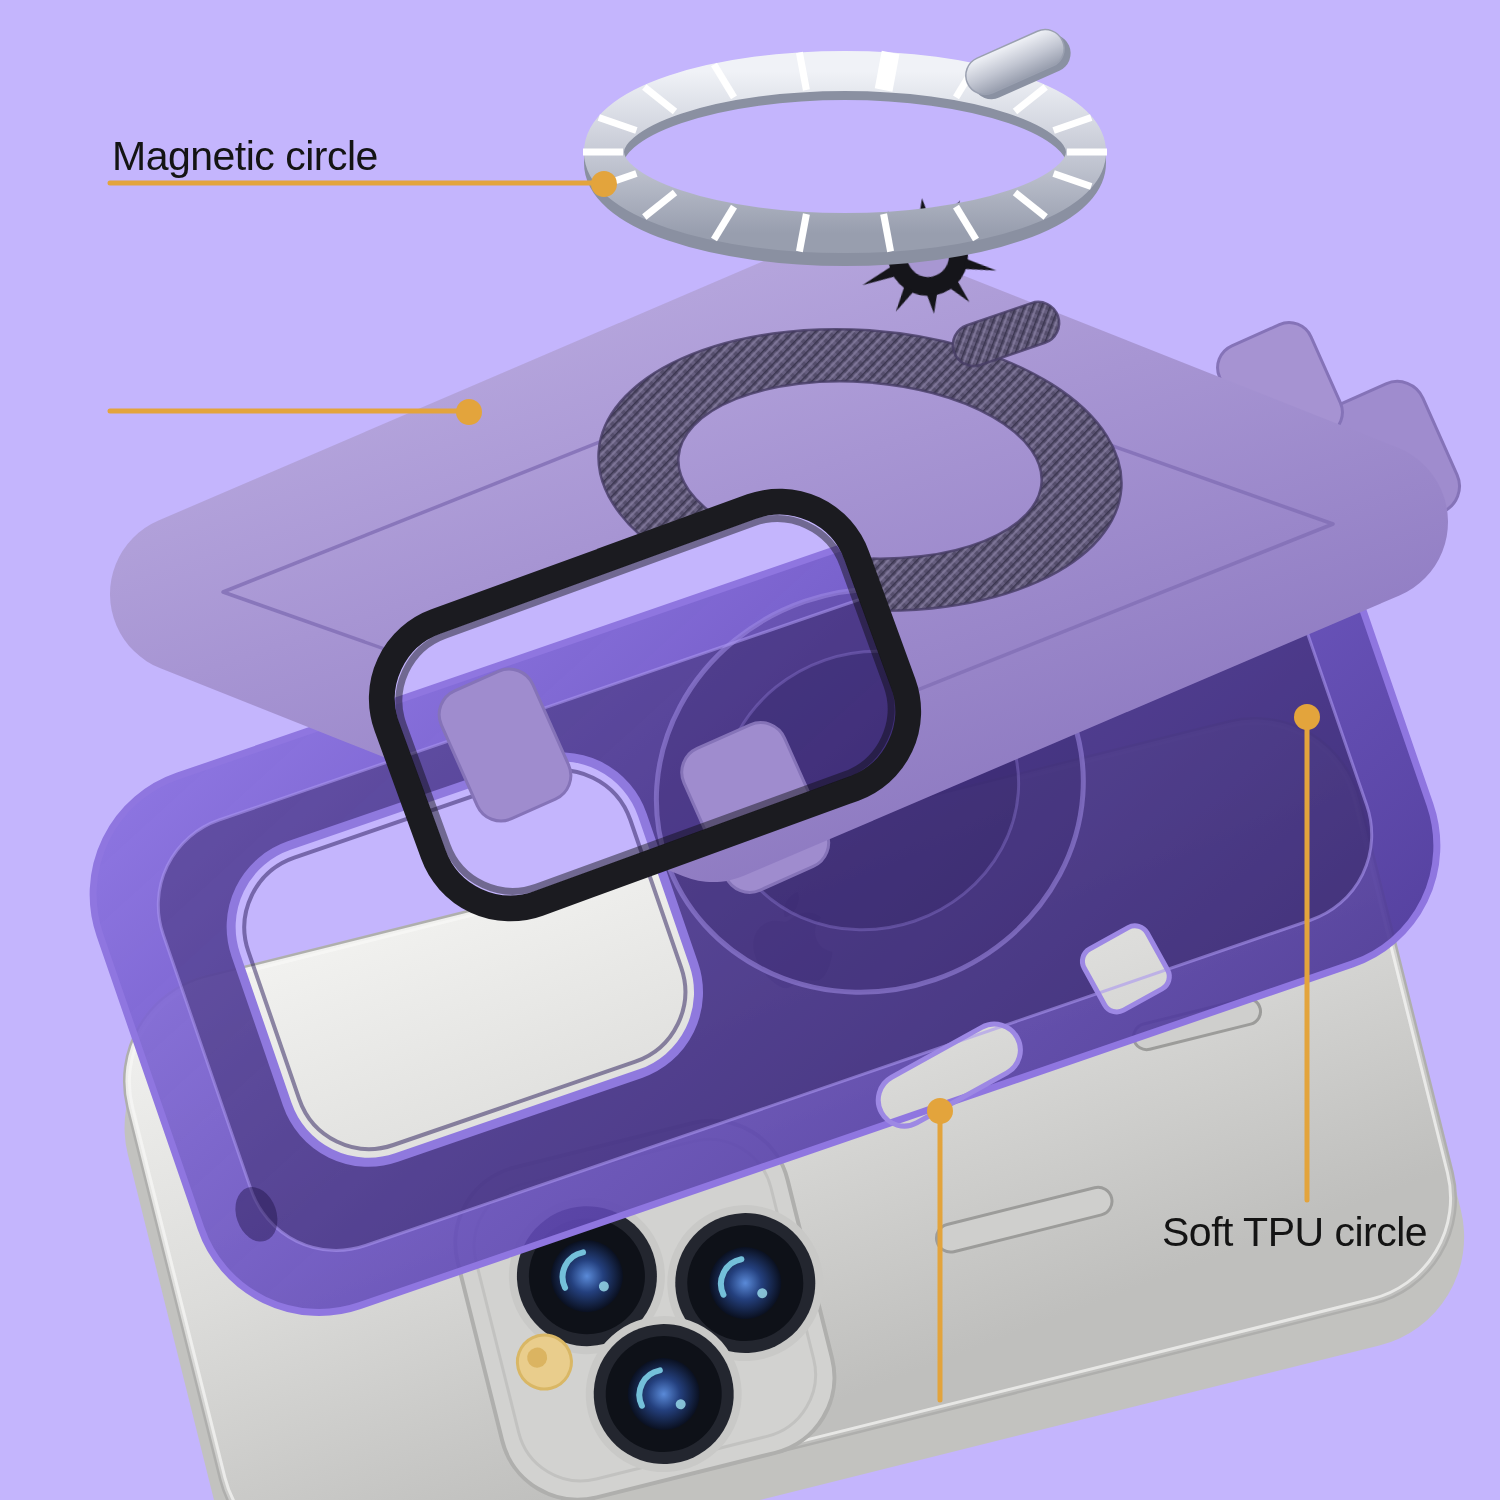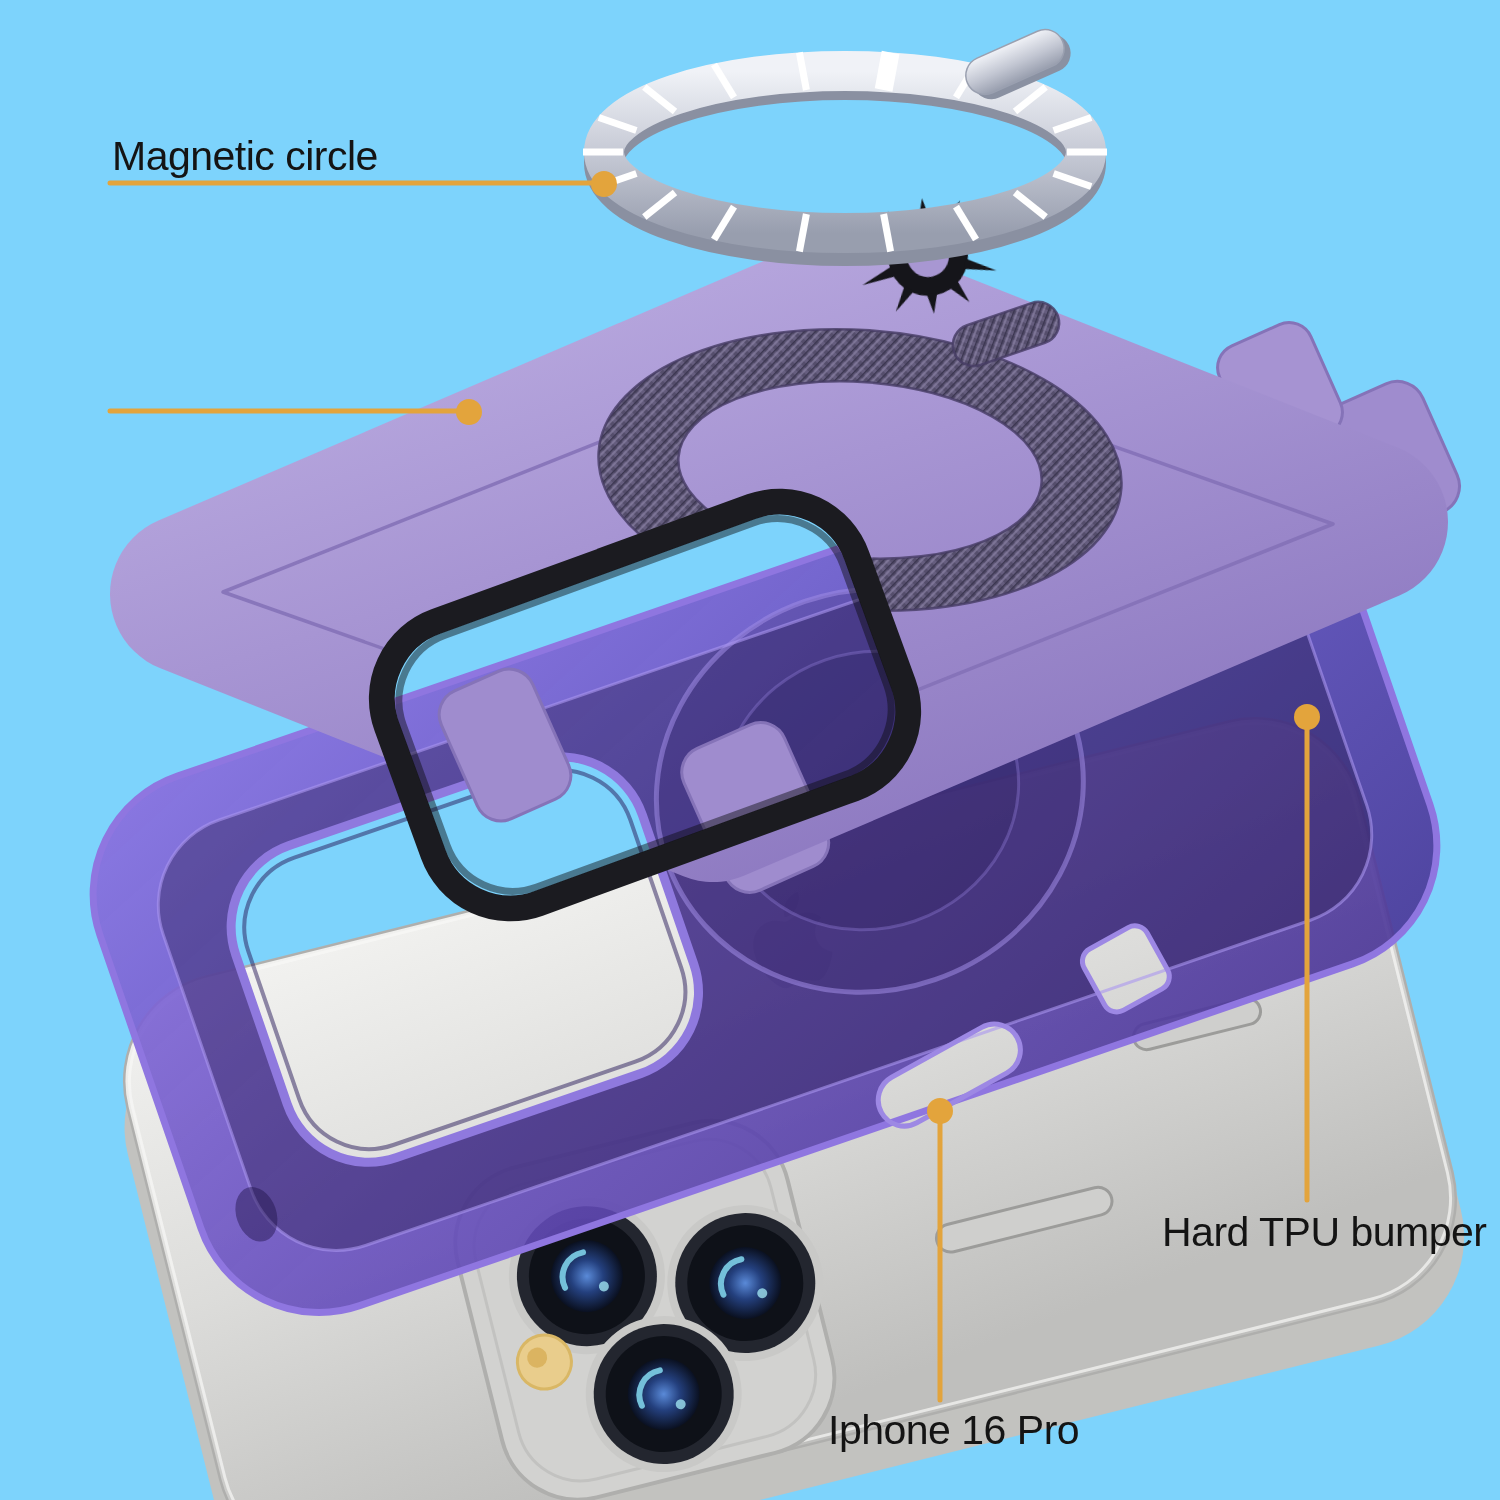--- a/index.html
+++ b/index.html
@@ -1,16 +1,16 @@
 <!DOCTYPE html>
 <html><head>
 <meta charset="utf-8">
 <style>
   html,body{margin:0;padding:0;background:#fff;}
-  .stage{position:relative;width:1500px;height:1500px;background:#7dd3fc;overflow:hidden;
+  .stage{position:relative;width:1500px;height:1500px;background:#c4b5fd;overflow:hidden;
          font-family:"Liberation Sans", sans-serif;}
   .stage svg{position:absolute;left:0;top:0;z-index:1;}
   .callout-label{position:absolute;z-index:2;font-size:41px;line-height:1.1;color:#141414;
                  white-space:nowrap;letter-spacing:-0.5px;}
 </style>
 </head>
 <body>
 
 <div class="stage">
 
@@ -167,17 +167,16 @@
     <circle cx="604" cy="184" r="13"></circle>
     <circle cx="469" cy="412" r="13"></circle>
     <circle cx="1307" cy="717" r="13"></circle>
     <circle cx="940" cy="1111" r="13"></circle>
   </g>
 </svg>
 
 <div class="callout-label" style="left:112px;top:134px">Magnetic circle</div>
 
 
-<div class="callout-label" style="left:1162px;top:1210px">Hard TPU bumper</div>
+<div class="callout-label" style="left:1162px;top:1210px">Soft TPU circle</div>
 
-<div class="callout-label" style="left:828px;top:1408px">Iphone 16 Pro</div>
 
 </div>
 
 </body></html>

